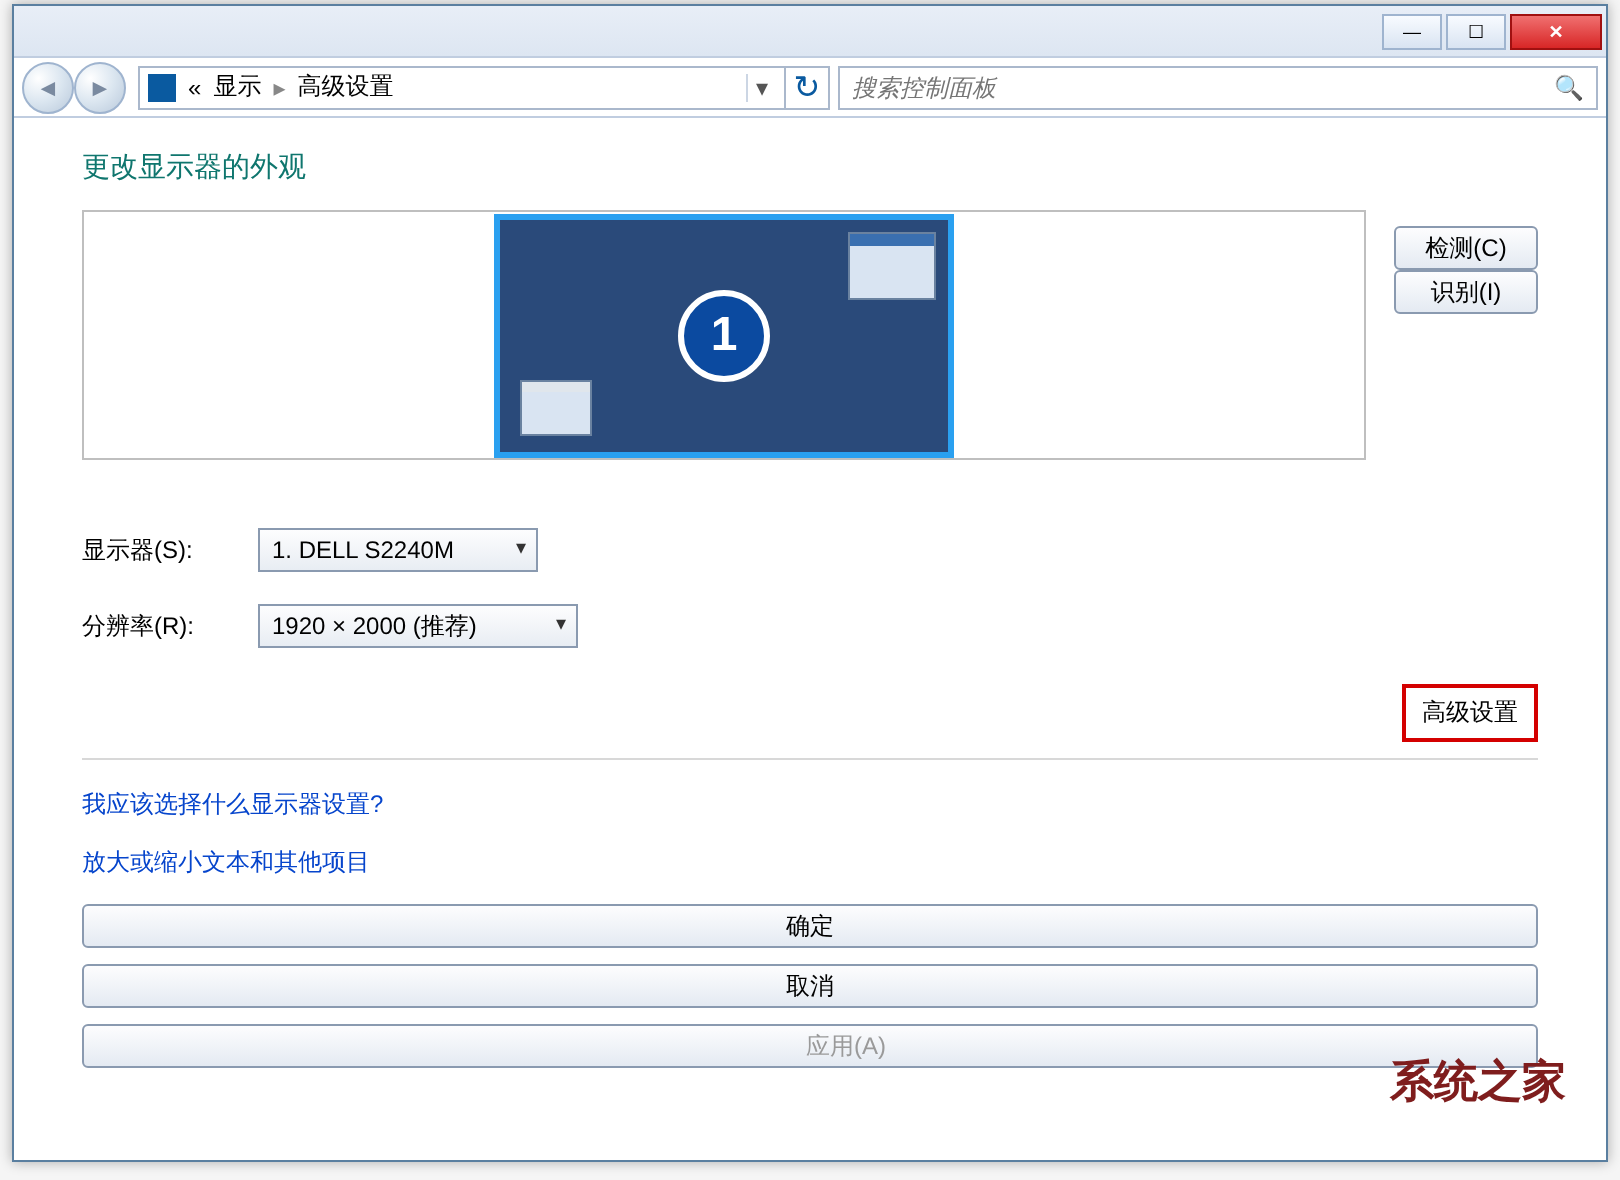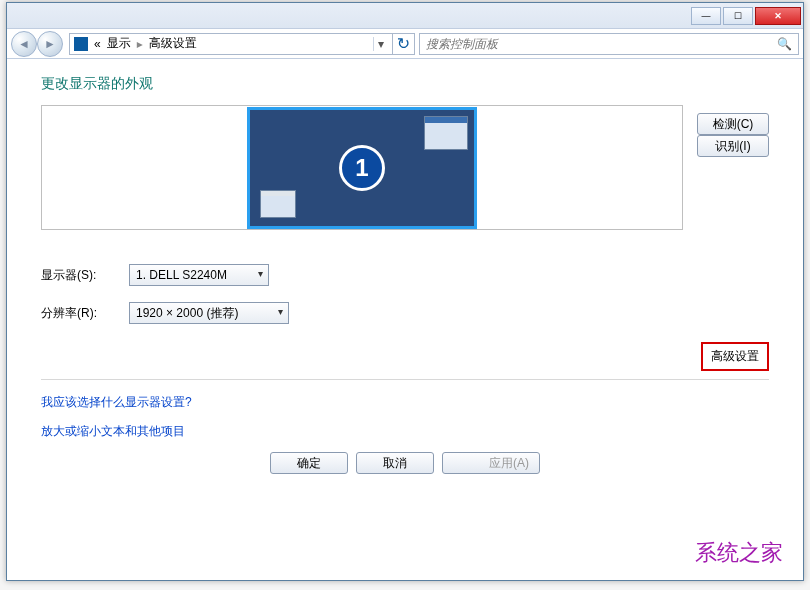--- a/index.html
+++ b/index.html
@@ -44,24 +44,24 @@
 .combo::after { content:"▾"; position:absolute; right:5px; top:3px; font-size:10px; color:#333; }
 
 .adv-row { display:flex; justify-content:flex-end; margin:18px 0 8px; }
 .adv-link { color:#000000; font-size:12px; text-decoration:none; padding:4px 8px; }
 .adv-highlight { border:2px solid #d40000; }
 
 hr.sep { border:none; border-top:1px solid #d8d8d8; margin:6px 0 14px; }
 
 .links a { display:block; color:#0645cc; font-size:12px; text-decoration:none; margin-bottom:12px; }
 
-.dlg-btns { display:flex; justify-content:center; gap:8px; margin-top:6px; }
+.dlg-btns { display:flex; justify-content:flex-start; gap:8px; margin-top:6px;flex-direction:column; }
 .btn7.disabled { color:#9a9a9a;padding-left:46px; }
 
-.watermark { position:absolute; right:20px; bottom:12px; font-size:22px; color:#a21caf; font-weight:normal; pointer-events:none; }
+.watermark { position:absolute; right:20px; bottom:24px; font-size:22px; color:#7f1d1d; font-weight:bold; pointer-events:none; }
 </style>
 </head>
 <body>
 
 <div class="window">
 
   <div class="titlebar">
     <div class="win-btn">—</div>
     <div class="win-btn">☐</div>
     <div class="win-btn close">✕</div>

